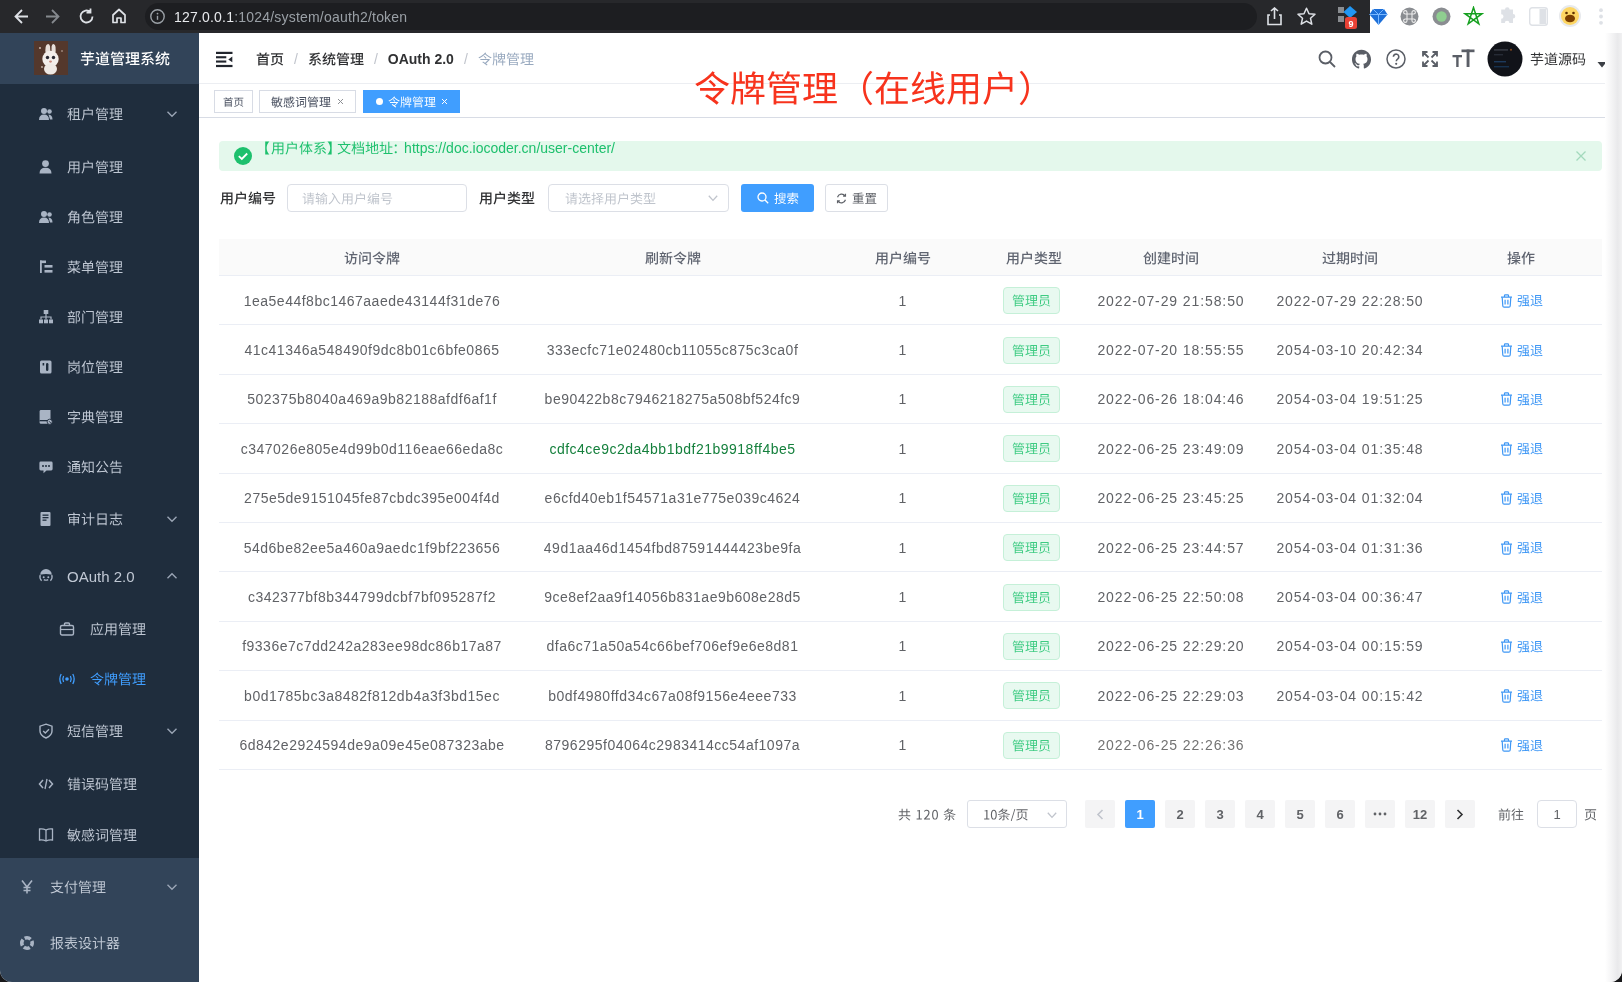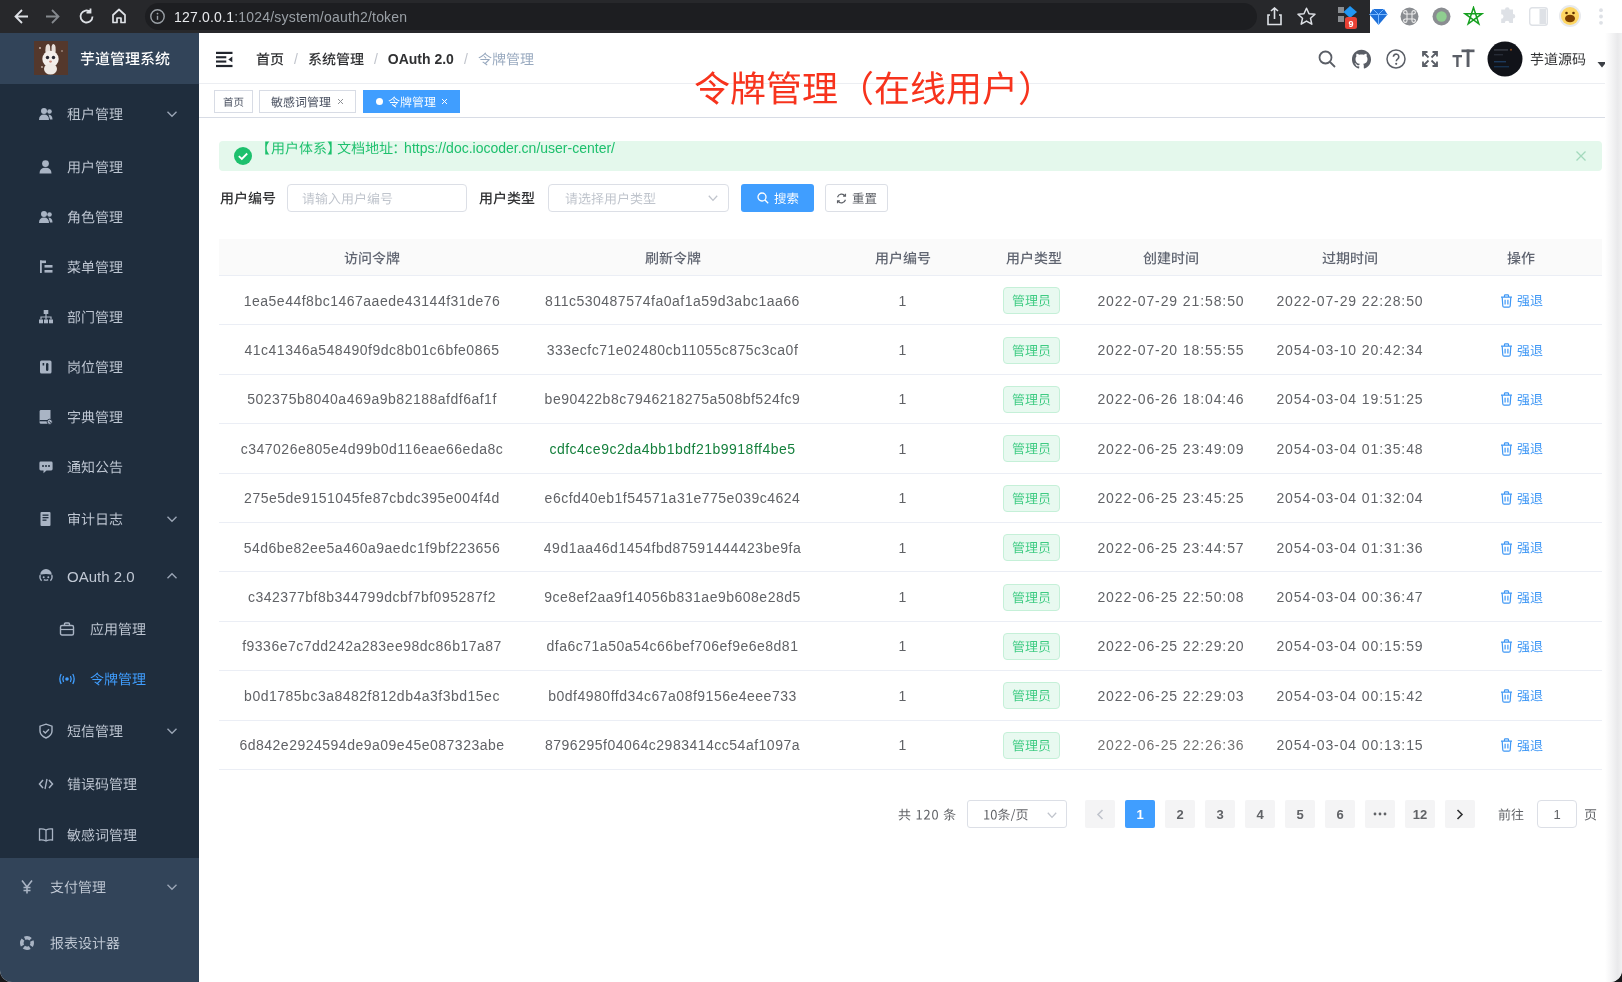--- a/index.html
+++ b/index.html
@@ -330,23 +330,20 @@
     <div class="abs th" style="left:1440px;top:239px;width:162px;height:37px">
       <svg class="cn" width="28.0" height="14" viewBox="0 0 2000 1000" fill="#5f6470" style="">
         <use href="#m62" transform="translate(0,880) scale(1,-1)"></use>
         <use href="#m63" transform="translate(1000,880) scale(1,-1)"></use>
       </svg>
     </div>
     <div class="abs" style="left:219px;top:324.4px;width:1383px;height:1px;background:#ebeef5"></div>
     <div class="abs td" style="left:219px;top:276.0px;width:306px;height:49.4px">
       <span style="color:#606266;letter-spacing:0.5px">1ea5e44f8bc1467aaede43144f31de76</span>
     </div>
-    <div class="abs td" style="left:525px;top:276.0px;width:295px;height:49.4px">
-      <span style="color:#606266;letter-spacing:0.5px">811c530487574fa0af1a59d3abc1aa66</span>
-    </div>
     <div class="abs td" style="left:820px;top:276.0px;width:165px;height:49.4px">
       <span style="color:#606266">1</span>
     </div>
     <div class="abs td" style="left:985px;top:276.0px;width:97px;height:49.4px">
       <div style="width:57px;height:27px;background:#e8f9f0;border:1px solid #c5f0d8;border-radius:4px;position:relative;left:-2px;display:flex;align-items:center;justify-content:center">
         <svg class="cn" width="39.0" height="13" viewBox="0 0 3000 1000" fill="#3ecb82" style="">
           <use href="#r8" transform="translate(0,880) scale(1,-1)"></use>
           <use href="#r9" transform="translate(1000,880) scale(1,-1)"></use>
           <use href="#r64" transform="translate(2000,880) scale(1,-1)"></use>
         </svg>
@@ -689,23 +686,20 @@
       <div style="width:57px;height:27px;background:#e8f9f0;border:1px solid #c5f0d8;border-radius:4px;position:relative;left:-2px;display:flex;align-items:center;justify-content:center">
         <svg class="cn" width="39.0" height="13" viewBox="0 0 3000 1000" fill="#3ecb82" style="">
           <use href="#r8" transform="translate(0,880) scale(1,-1)"></use>
           <use href="#r9" transform="translate(1000,880) scale(1,-1)"></use>
           <use href="#r64" transform="translate(2000,880) scale(1,-1)"></use>
         </svg>
       </div>
     </div>
     <div class="abs td" style="left:1082px;top:720.6px;width:178px;height:49.4px">
       <span style="color:#737373;letter-spacing:0.9px">2022-06-25 22:26:36</span>
-    </div>
-    <div class="abs td" style="left:1260px;top:720.6px;width:180px;height:49.4px">
-      <span style="color:#606266;letter-spacing:0.9px">2054-03-04 00:13:15</span>
     </div>
     <div class="abs td" style="left:1440px;top:720.6px;width:162px;height:49.4px">
       <div class="flex" style="gap:4px">
         <svg width="13" height="14" viewBox="0 0 13 14">
           <path d="M1 3.2 H12 M4.5 3.2 V1.6 Q4.5 0.8 5.3 0.8 H7.7 Q8.5 0.8 8.5 1.6 V3.2" stroke="#3e97f5" stroke-width="1.2" fill="none"></path>
           <path d="M2.2 3.2 L2.8 12 Q2.9 13.2 4.1 13.2 H8.9 Q10.1 13.2 10.2 12 L10.8 3.2" stroke="#3e97f5" stroke-width="1.2" fill="none"></path>
           <path d="M5.1 5.8 V10.6 M7.9 5.8 V10.6" stroke="#3e97f5" stroke-width="1.2"></path>
         </svg>
         <svg class="cn" width="26.0" height="13" viewBox="0 0 2000 1000" fill="#3e97f5" style="">
           <use href="#r65" transform="translate(0,880) scale(1,-1)"></use>

